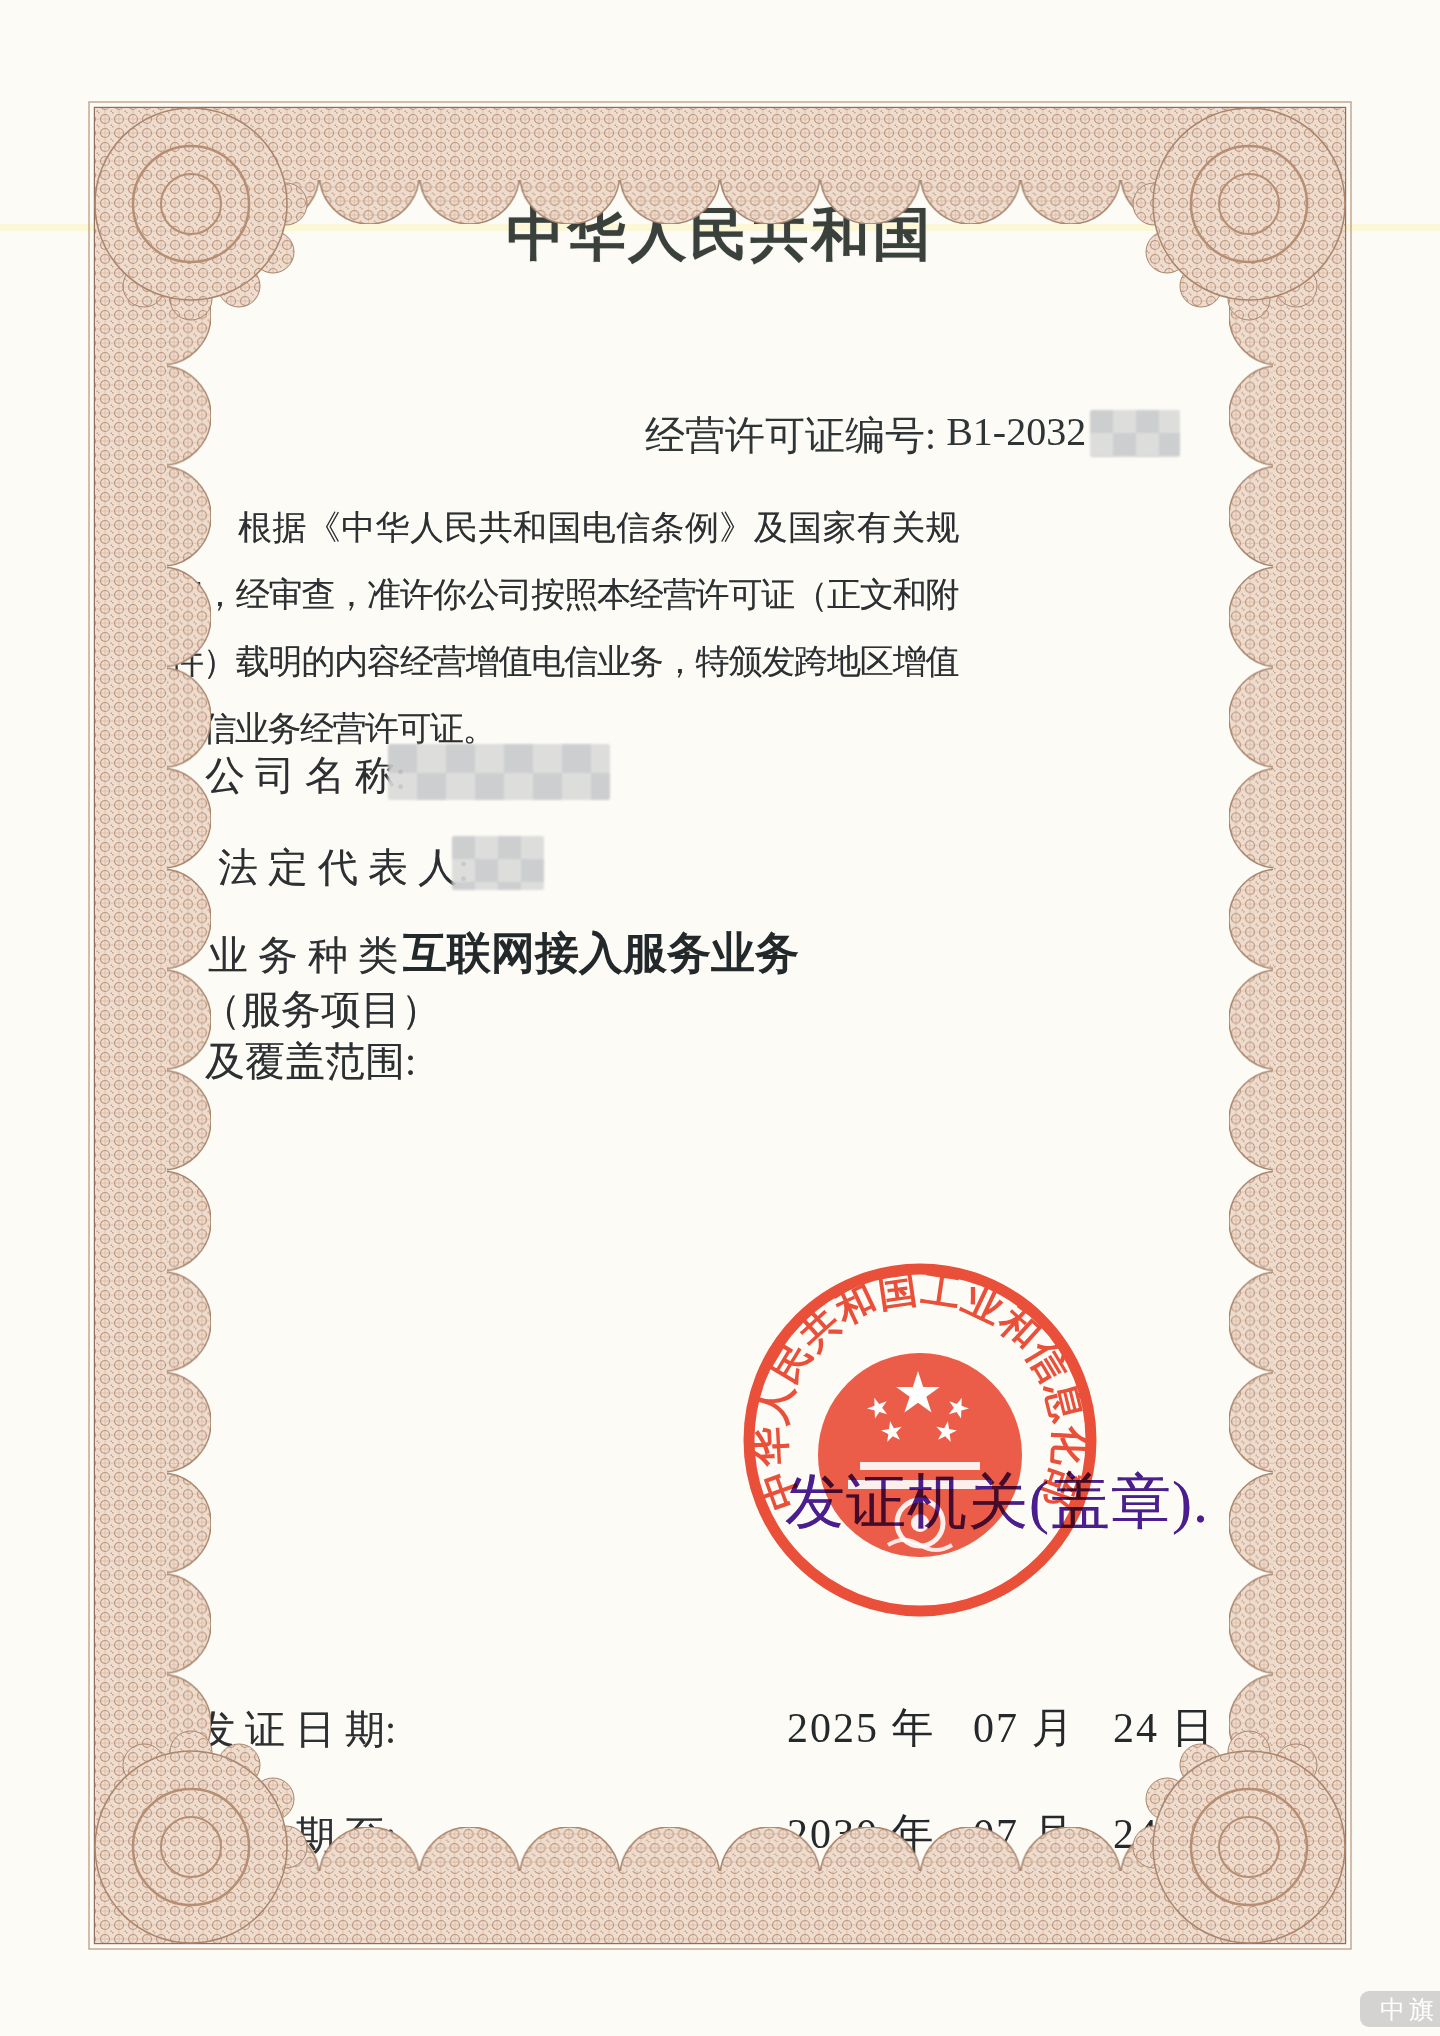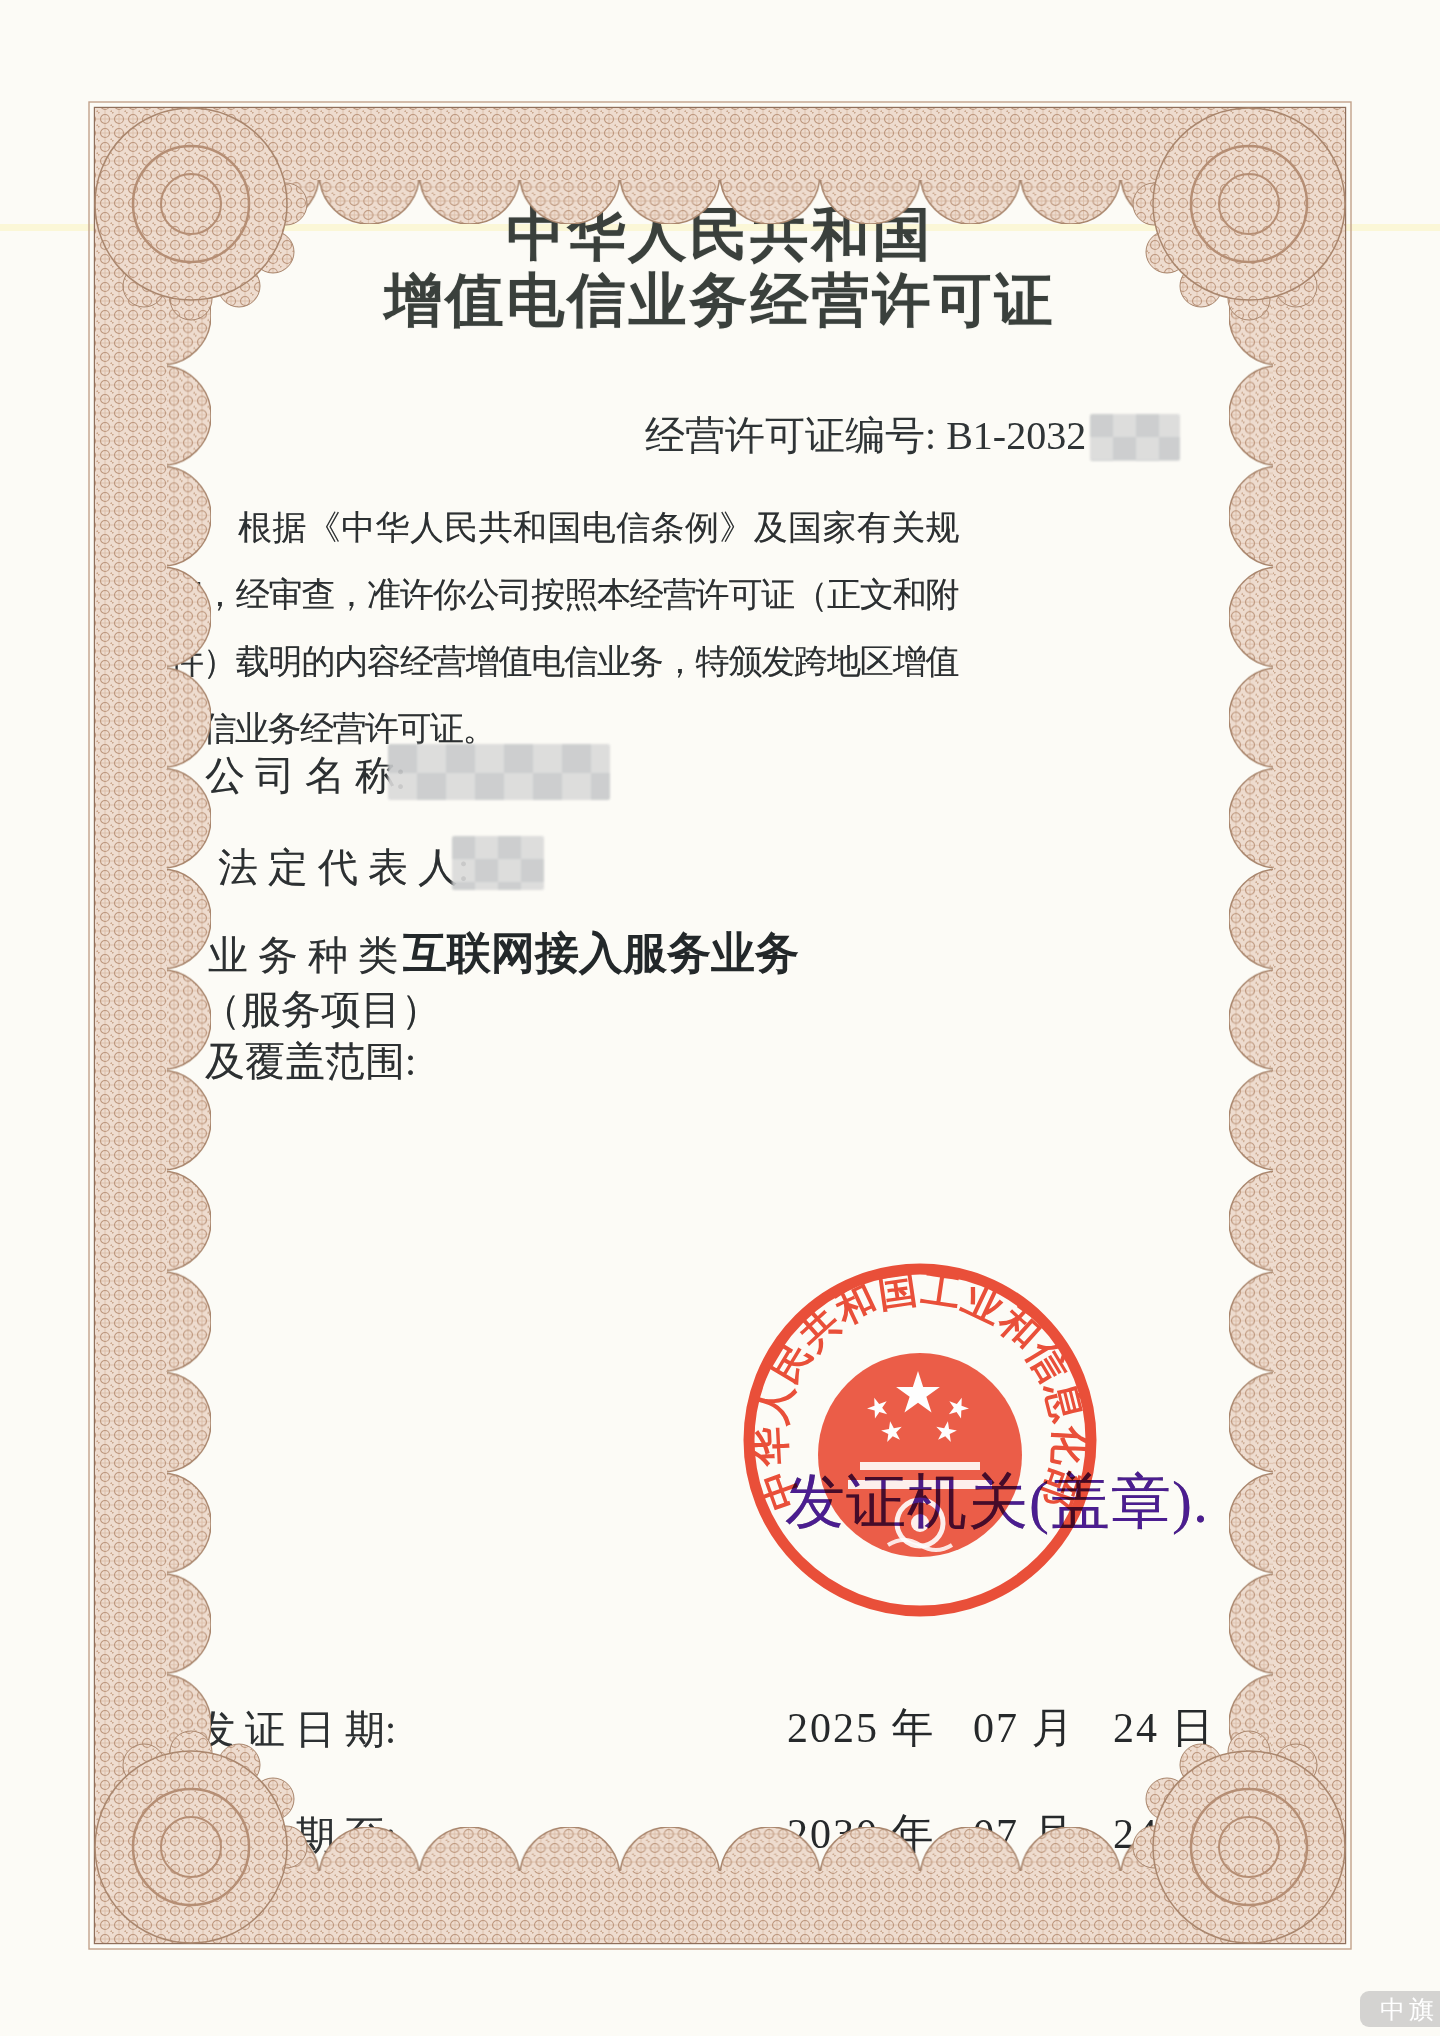--- a/index.html
+++ b/index.html
@@ -14,21 +14,21 @@
     left:0;top:224px;width:1440px;height:7px;
     background:rgba(250,242,178,0.45);z-index:1;
   }
   .title{
     left:95px;width:1250px;text-align:center;
     font-size:58px;font-weight:bold;letter-spacing:3px;color:#3a403c;
     text-shadow:0 0 1px rgba(40,50,45,.35);z-index:2;
   }
   .license-line{
     left:645px;top:408px;font-size:40px;color:#2f3436;z-index:2;
-    display:flex;align-items:center;white-space:pre;
+    display:flex;align-items:flex-start;white-space:pre;
   }
   .body-par{
     left:170px;top:494px;width:788px;
     font-size:34px;line-height:67px;letter-spacing:-1.5px;
     text-align:justify;text-indent:2em;color:#2c3032;z-index:2;
     text-shadow:0 0 .6px rgba(50,50,50,.4);
   }
   .field-label{font-size:40px;color:#2c3032;z-index:2;white-space:pre;text-shadow:0 0 .6px rgba(50,50,50,.4);}
   .field-value-bold{font-size:44px;font-weight:bold;color:#23282a;z-index:2;white-space:pre;}
   .field-value{font-size:38px;color:#2c3032;z-index:2;white-space:pre;}
@@ -155,21 +155,20 @@
         <circle cx="920" cy="1523" r="23" fill="none" stroke="#ffffff" stroke-width="5" opacity="0.9"></circle>
         <circle cx="920" cy="1523" r="9" fill="#ffffff" opacity="0.9"></circle>
         <path d="M 888 1545 q 16 -10 32 0 q 16 10 32 0" fill="none" stroke="#ffffff" stroke-width="4" opacity="0.85"></path>
       </g>
     </g>
   </svg>
 
   <div class="abs scan-stripe"></div>
 
   <div class="abs title" style="top:196px;">中华人民共和国</div>
-  <div class="abs title" style="top:262px;">增值电信业务经营许可证</div>
 
   <div class="abs license-line">
     <span>经营许可证编号: </span>
     <span>B1-2032</span>
     <span class="redact small" style="position:relative;display:inline-block;width:90px;height:47px;margin-left:4px;top:2px;"></span>
   </div>
 
   <div class="abs body-par">根据《中华人民共和国电信条例》及国家有关规定，经审查，准许你公司按照本经营许可证（正文和附件）载明的内容经营增值电信业务，特颁发跨地区增值电信业务经营许可证。</div>
 
   <div class="abs field-label" style="left:205px;top:748px;">公 司 名 称:</div>

